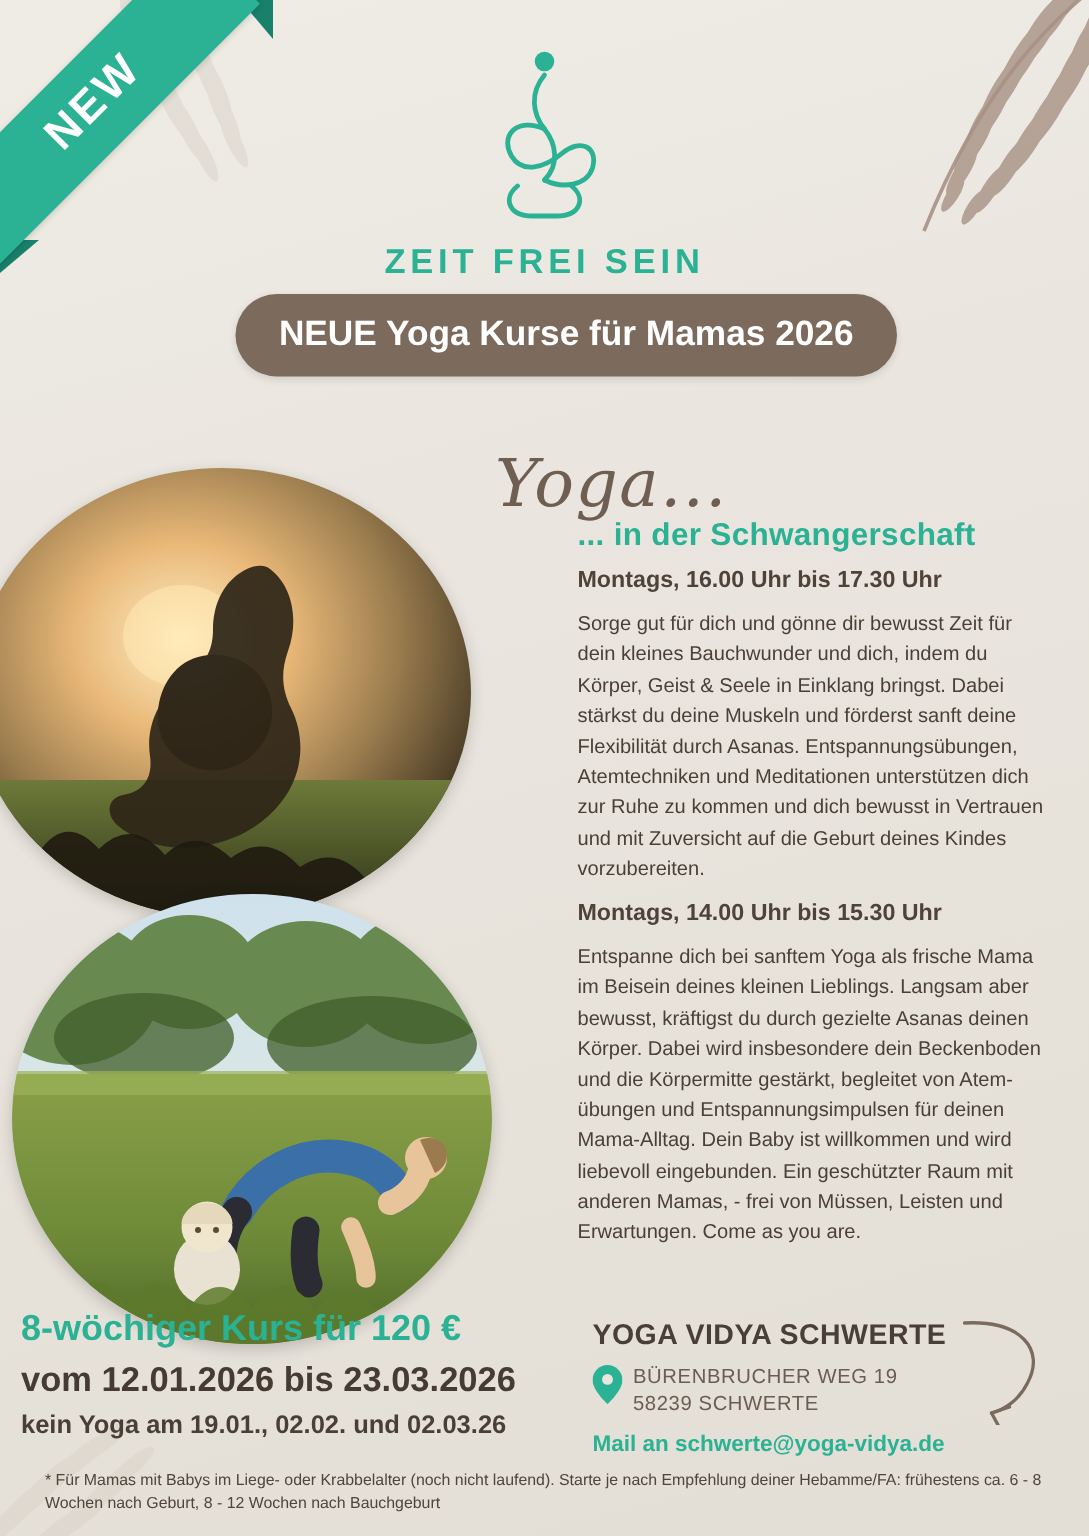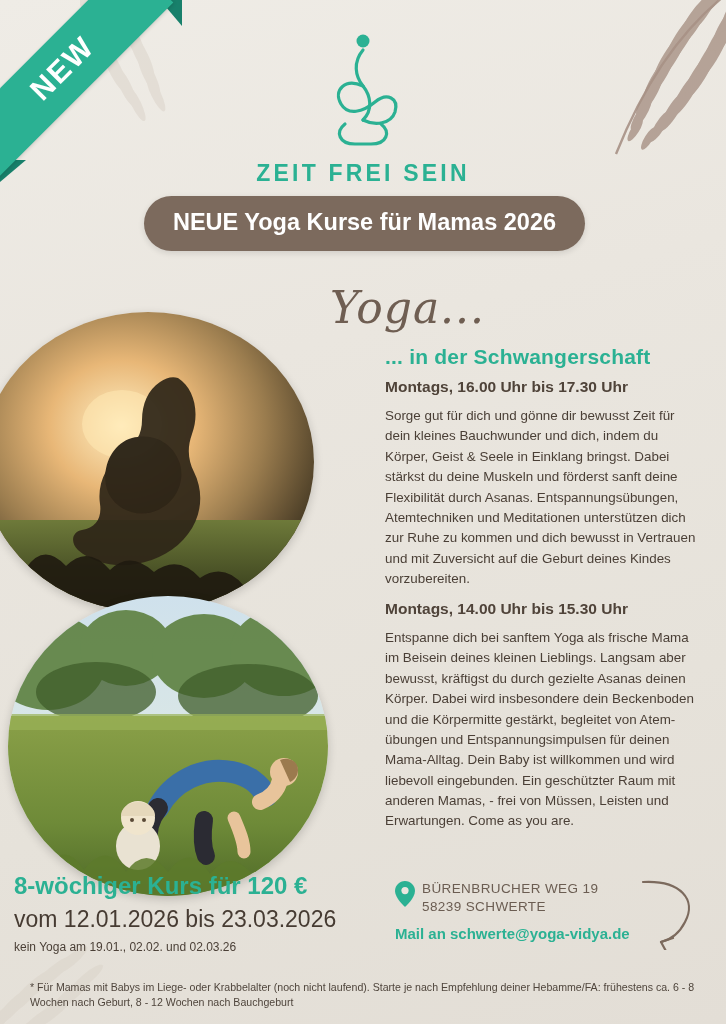--- a/index.html
+++ b/index.html
@@ -66,36 +66,36 @@
     margin-top: 4px;
     color: #2bb193;
     font-size: 23px;
     font-weight: bold;
     letter-spacing: 3.2px;
   }
 
   
   .title-pill {
     position: absolute;
-    top: 196px; left: 144px;
+    top: 196px; left: 157px;
     width: 441px;
     background: #7c6a5d;
     color: #ffffff;
     border-radius: 30px;
     text-align: center;
     padding: 13px 10px 15px;
     font-size: 23.5px;
     font-weight: bold;
     box-shadow: 0 2px 6px rgba(0,0,0,.12);
   }
 
   
   .yoga-script {
     position: absolute;
-    top: 282px; left: 330px;
+    top: 297px; left: 330px;
     font-family: "DejaVu Serif", serif;
     font-style: italic;
     font-size: 44px;
     color: #6f5e52;
     letter-spacing: 1px;
   }
 
   
   .photo {
     position: absolute;
@@ -142,27 +142,27 @@
     width: 350px;
   }
   .price-line {
     font-size: 24px;
     font-weight: bold;
     color: #2bb193;
     margin-bottom: 6px;
   }
   .date-line {
     font-size: 23px;
-    font-weight: normal;
+    font-weight: bold;
     color: #463b32;
     margin-bottom: 7px;
   }
   .note-line {
-    font-size: 12px;
-    font-weight: normal;
+    font-size: 17px;
+    font-weight: bold;
     color: #4a3f36;
   }
 
   
   .studio {
     position: absolute;
     left: 395px; top: 880px;
     width: 300px;
   }
   .studio-name {
@@ -393,20 +393,21 @@
     <div class="note-line">kein Yoga am 19.01., 02.02. und 02.03.26</div>
   </div>
 
   <div class="studio">
     <div class="arrow-doodle">
       <svg width="62" height="72" viewBox="0 0 62 72">
         <path d="M6 4 C44 2 60 22 48 44 C42 56 32 62 24 64" fill="none" stroke="#7c6a5d" stroke-width="2.2" stroke-linecap="round"></path>
         <path d="M24 64 l12 -4 M24 64 l6 11" fill="none" stroke="#7c6a5d" stroke-width="2.2" stroke-linecap="round"></path>
       </svg>
     </div>
+    <div class="studio-name">YOGA VIDYA SCHWERTE</div>
     <div class="addr-row">
       <span class="pin">
         <svg width="20" height="26" viewBox="0 0 20 26">
           <path d="M10 0 C4.5 0 0 4.5 0 10 C0 17 10 26 10 26 C10 26 20 17 20 10 C20 4.5 15.5 0 10 0 Z" fill="#2bb193"></path>
           <circle cx="10" cy="9.6" r="3.6" fill="#eae6df"></circle>
         </svg>
       </span>
       <span class="addr-lines">
         <span>BÜRENBRUCHER WEG 19</span><br>
         <span>58239 SCHWERTE</span>

